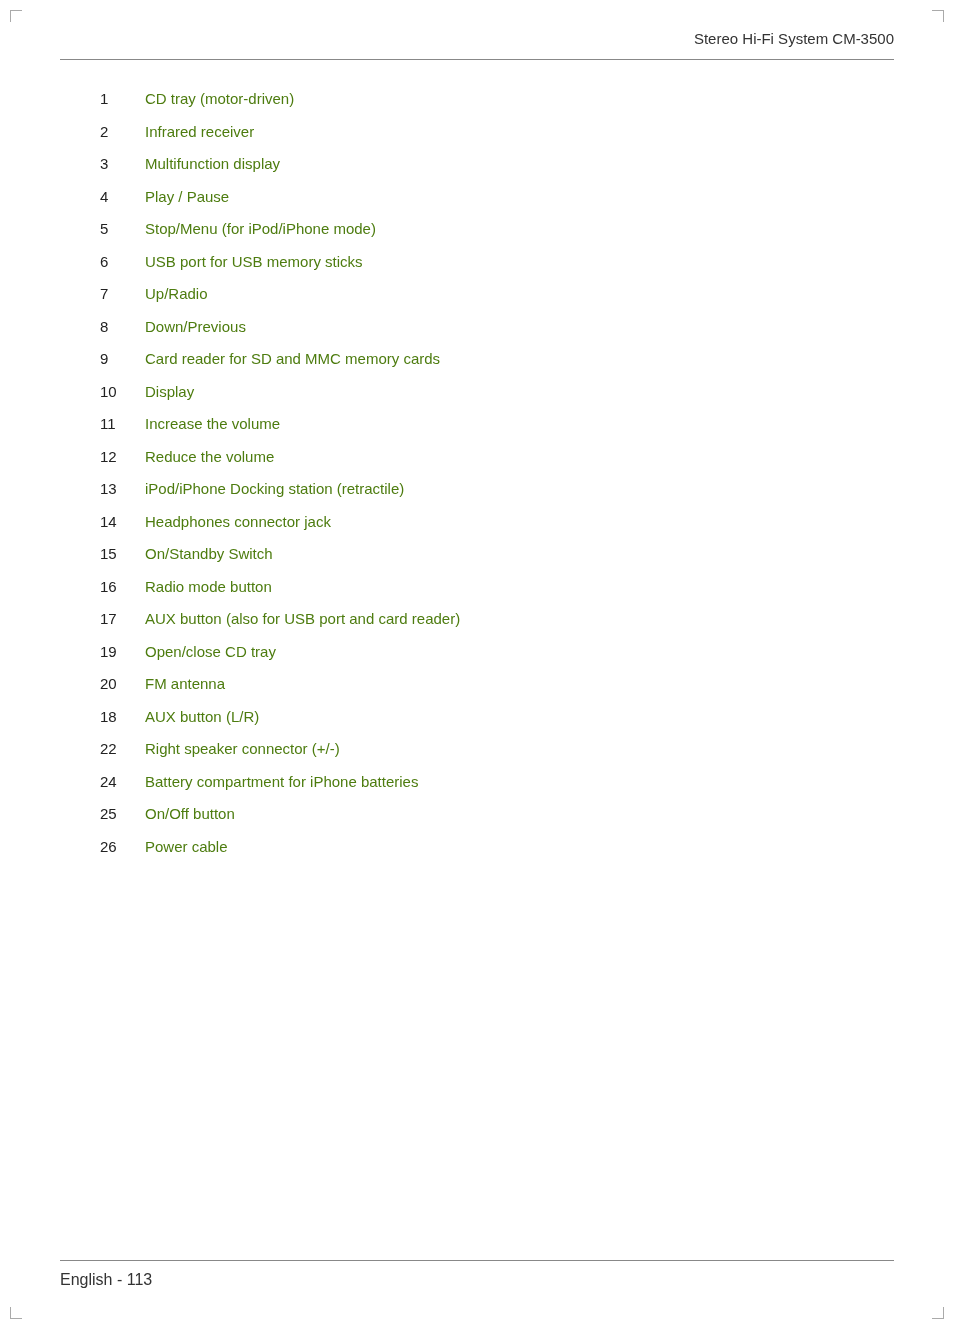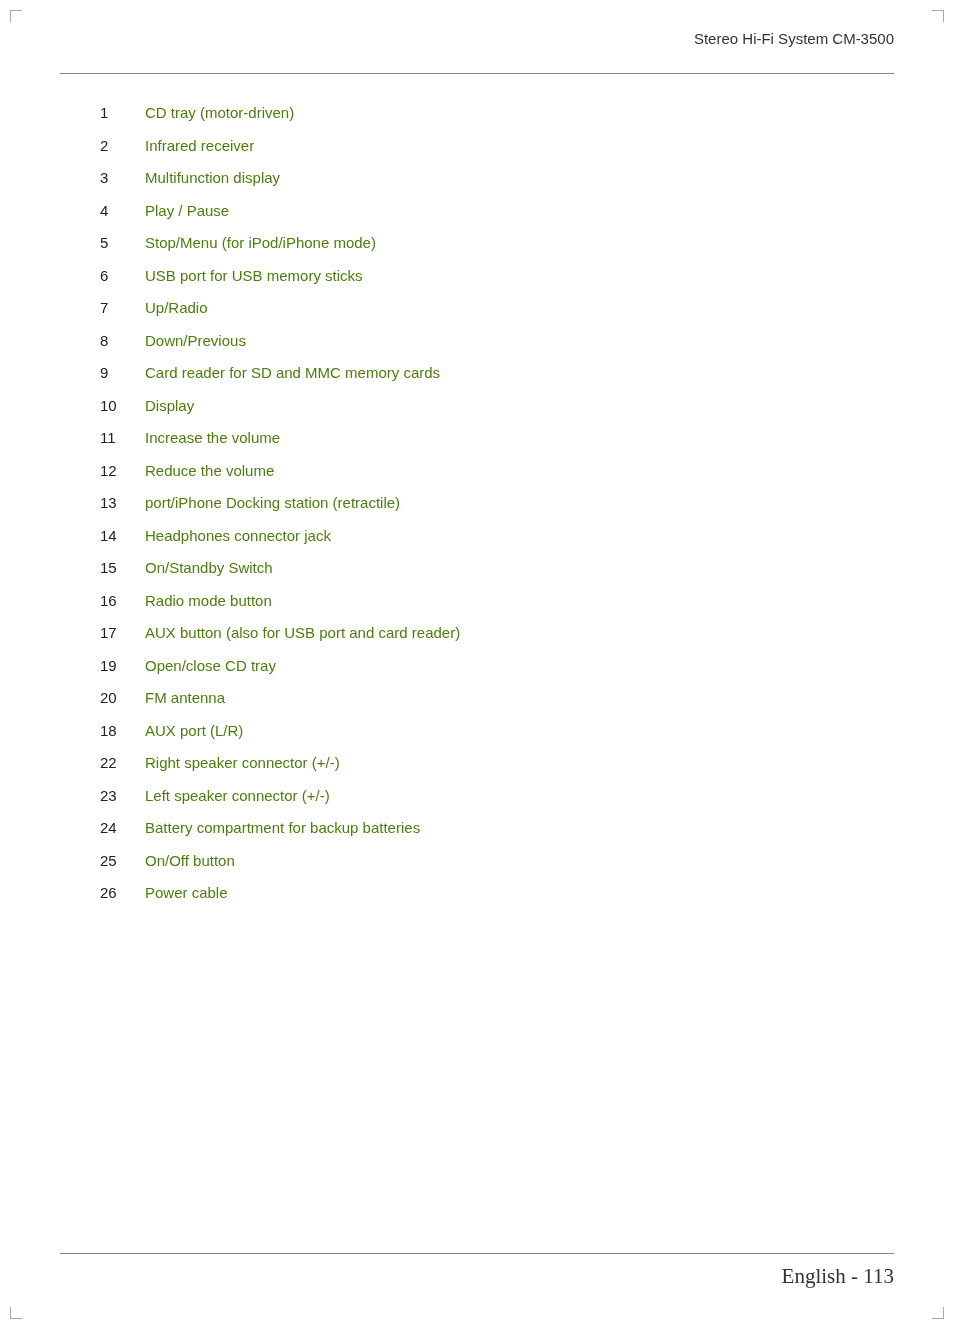--- a/index.html
+++ b/index.html
@@ -52,21 +52,21 @@
       bottom: 10px;
       right: 10px;
       border-width: 0 1px 1px 0;
     }
 
     .header {
       display: flex;
       justify-content: flex-end;
       align-items: flex-start;
       padding-bottom: 8px;
-      margin-bottom: 18px;
+      margin-bottom: 4px;
     }
 
     .header-title {
       font-size: 15px;
       color: #333333;
       font-weight: normal;
     }
 
     .header-rule {
       border: none;
@@ -105,24 +105,22 @@
       right: 60px;
     }
 
     .footer-rule {
       border: none;
       border-top: 1px solid #888888;
       margin-bottom: 10px;
     }
 
     .footer-text {
-      text-align: right;
-      font-size: 21px;
+      font-size: 16px;
       color: #333333;
-      font-family: Liberation Serif, serif;
     }
   </style>
 </head>
 <body>
 
 <div class="page-container">
 
   <div class="corner-mark corner-tl"></div>
   <div class="corner-mark corner-tr"></div>
   <div class="corner-mark corner-bl"></div>
@@ -177,21 +175,21 @@
       <li>
         <span class="item-number">11</span>
         <span class="item-label">Increase the volume</span>
       </li>
       <li>
         <span class="item-number">12</span>
         <span class="item-label">Reduce the volume</span>
       </li>
       <li>
         <span class="item-number">13</span>
-        <span class="item-label">port/iPhone Docking station (retractile)</span>
+        <span class="item-label">iPod/iPhone Docking station (retractile)</span>
       </li>
       <li>
         <span class="item-number">14</span>
         <span class="item-label">Headphones connector jack</span>
       </li>
       <li>
         <span class="item-number">15</span>
         <span class="item-label">On/Standby Switch</span>
       </li>
       <li>
@@ -205,33 +203,29 @@
       <li>
         <span class="item-number">19</span>
         <span class="item-label">Open/close CD tray</span>
       </li>
       <li>
         <span class="item-number">20</span>
         <span class="item-label">FM antenna</span>
       </li>
       <li>
         <span class="item-number">18</span>
-        <span class="item-label">AUX port (L/R)</span>
+        <span class="item-label">AUX button (L/R)</span>
       </li>
       <li>
         <span class="item-number">22</span>
         <span class="item-label">Right speaker connector (+/-)</span>
       </li>
       <li>
-        <span class="item-number">23</span>
-        <span class="item-label">Left speaker connector (+/-)</span>
-      </li>
-      <li>
         <span class="item-number">24</span>
-        <span class="item-label">Battery compartment for backup batteries</span>
+        <span class="item-label">Battery compartment for iPhone batteries</span>
       </li>
       <li>
         <span class="item-number">25</span>
         <span class="item-label">On/Off button</span>
       </li>
       <li>
         <span class="item-number">26</span>
         <span class="item-label">Power cable</span>
       </li>
     </ul>

